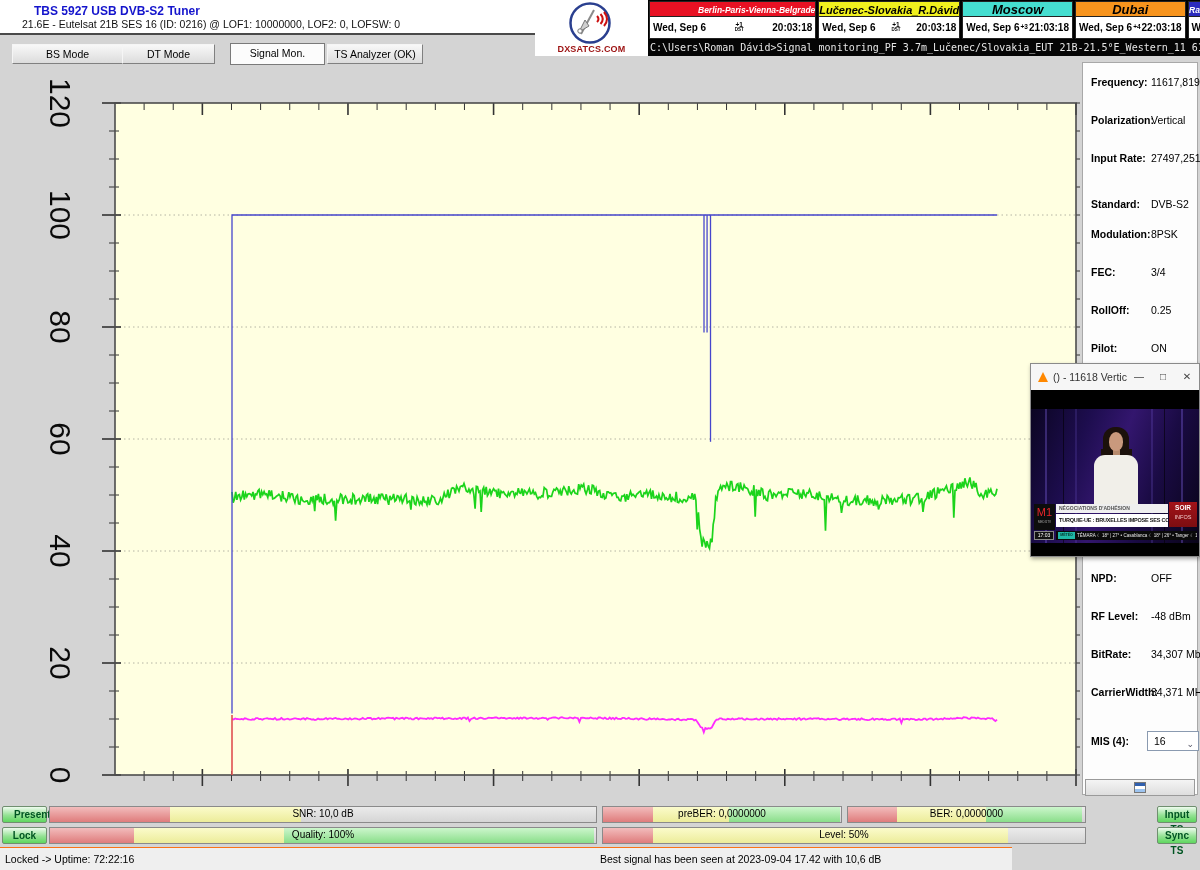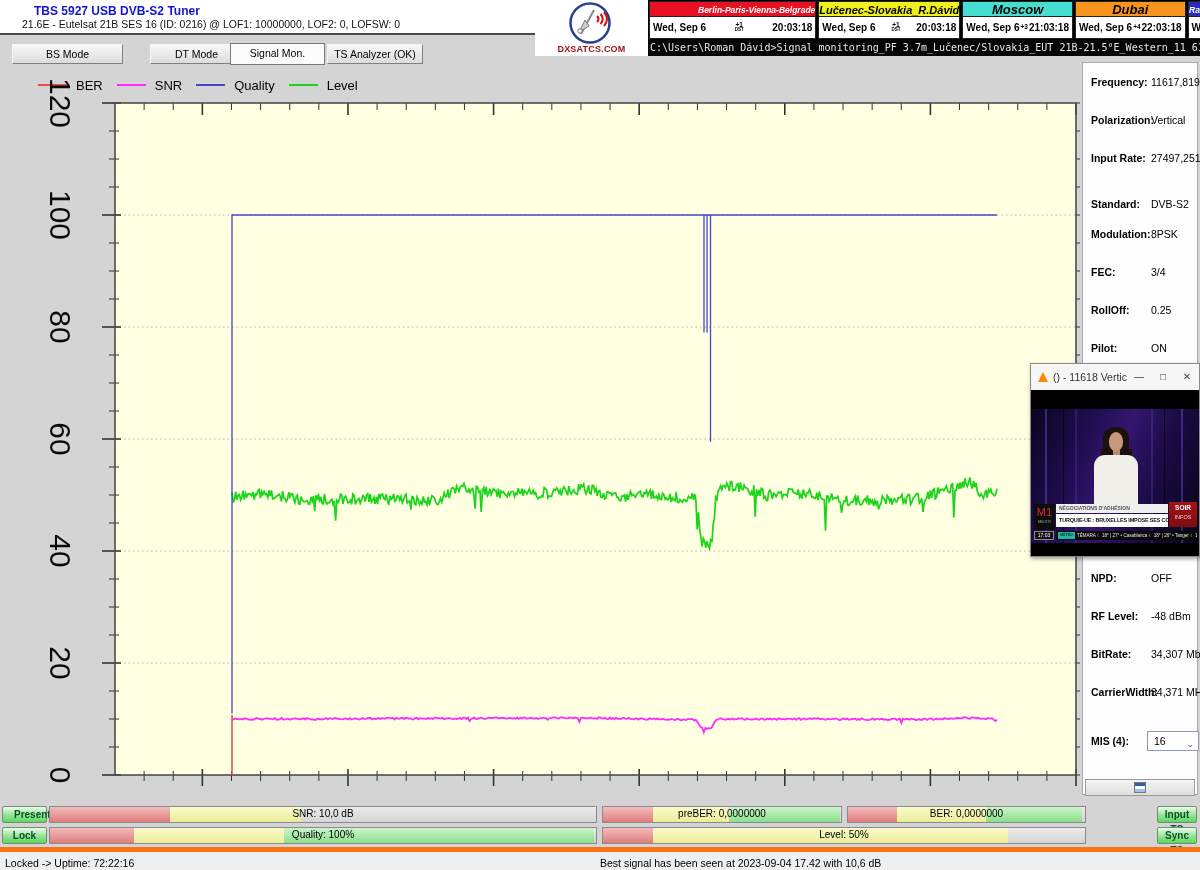--- a/index.html
+++ b/index.html
@@ -87,21 +87,21 @@
   
   .ind-btn { height:17px; background:linear-gradient(#eefbee,#94e294 55%,#5fd75f); border:1px solid #6f8f6f; border-radius:2px; font-size:10px; font-weight:bold; color:#073; text-align:center; line-height:15px; color:#052; }
   .pbar { height:17px; background:linear-gradient(#ececec,#d2d2d2); border:1px solid #8a8a8a; }
   .pbar .seg { position:absolute; top:0; height:100%; }
   .seg-red { background:linear-gradient(#f2bcbc,#df7c7c); }
   .seg-yellow { background:linear-gradient(#fbfbcb,#ecec9a); }
   .seg-green { background:linear-gradient(#ccf6cc,#8ade8a); }
   .seg-gray { background:linear-gradient(#ebebeb,#d5d5d5); }
   .pbar-label { position:absolute; left:0; top:1px; width:100%; text-align:center; font-size:10px; color:#000; }
 
-  #statusbar { left:0; top:847px; width:1200px; height:23px; background:#efefef; border-top:5px solid #f97316; }
+  #statusbar { left:0; top:847px; width:1012px; height:23px; background:#efefef; border-top:1px solid #f97316; }
   #status-left { left:5px; top:5px; font-size:10.5px; color:#000; }
   #status-right { left:600px; top:5px; font-size:10.5px; color:#000; }
 </style>
 </head>
 <body>
 
 <div id="app">
 
   <div id="header-left" class="abs">
     <div id="app-title" class="abs">TBS 5927 USB DVB-S2 Tuner</div>
@@ -176,43 +176,25 @@
             <span class="o2"></span>
           </span>
           <span class="ck-clock">19:03:18</span>
         </div>
       </div>
     </div>
 
   <div id="cmdline" class="abs">C:\Users\Roman Dávid&gt;Signal monitoring_PF 3.7m_Lučenec/Slovakia_EUT 21B-21.5°E_Western_11 618 V SNRT_3.9.23+</div>
 
   <div class="tab abs" style="left:12px;width:111px;">BS Mode</div>
-  <div class="tab abs" style="left:122px;width:93px;margin-left:28px;">DT Mode</div>
+  <div class="tab abs" style="left:122px;width:93px;">DT Mode</div>
   <div class="tab abs active" style="left:230px;width:95px;">Signal Mon.</div>
   <div class="tab abs" style="left:327px;width:96px;">TS Analyzer (OK)</div>
 
   <div id="chart" class="abs">
-    <div id="legend" class="abs">
-      <div class="lg-item">
-          <span class="lg-line" style="background: rgb(224, 80, 80);"></span>
-          <span class="lg-label">BER</span>
-        </div>
-      <div class="lg-item">
-          <span class="lg-line" style="background: rgb(255, 43, 255);"></span>
-          <span class="lg-label">SNR</span>
-        </div>
-      <div class="lg-item">
-          <span class="lg-line" style="background: rgb(70, 70, 204);"></span>
-          <span class="lg-label">Quality</span>
-        </div>
-      <div class="lg-item">
-          <span class="lg-line" style="background: rgb(27, 212, 27);"></span>
-          <span class="lg-label">Level</span>
-        </div>
-    </div>
     <svg id="plot" class="abs" style="left:0;top:0;" width="1080" height="730">
         <rect x="115" y="33" width="961" height="672" fill="#ffffe1"></rect>
         <line x1="115" y1="593" x2="1076" y2="593" stroke="#b4b4a4" stroke-width="1" stroke-dasharray="1.5 3"></line>
         <line x1="115" y1="481" x2="1076" y2="481" stroke="#b4b4a4" stroke-width="1" stroke-dasharray="1.5 3"></line>
         <line x1="115" y1="369" x2="1076" y2="369" stroke="#b4b4a4" stroke-width="1" stroke-dasharray="1.5 3"></line>
         <line x1="115" y1="257" x2="1076" y2="257" stroke="#b4b4a4" stroke-width="1" stroke-dasharray="1.5 3"></line>
         <line x1="115" y1="145" x2="1076" y2="145" stroke="#b4b4a4" stroke-width="1" stroke-dasharray="1.5 3"></line>
         <line x1="102" y1="705" x2="121" y2="705" stroke="#333" stroke-width="1.6"></line>
         <line x1="1076" y1="705" x2="1085" y2="705" stroke="#333" stroke-width="1"></line>
         <line x1="109" y1="677" x2="119" y2="677" stroke="#333" stroke-width="1"></line>

